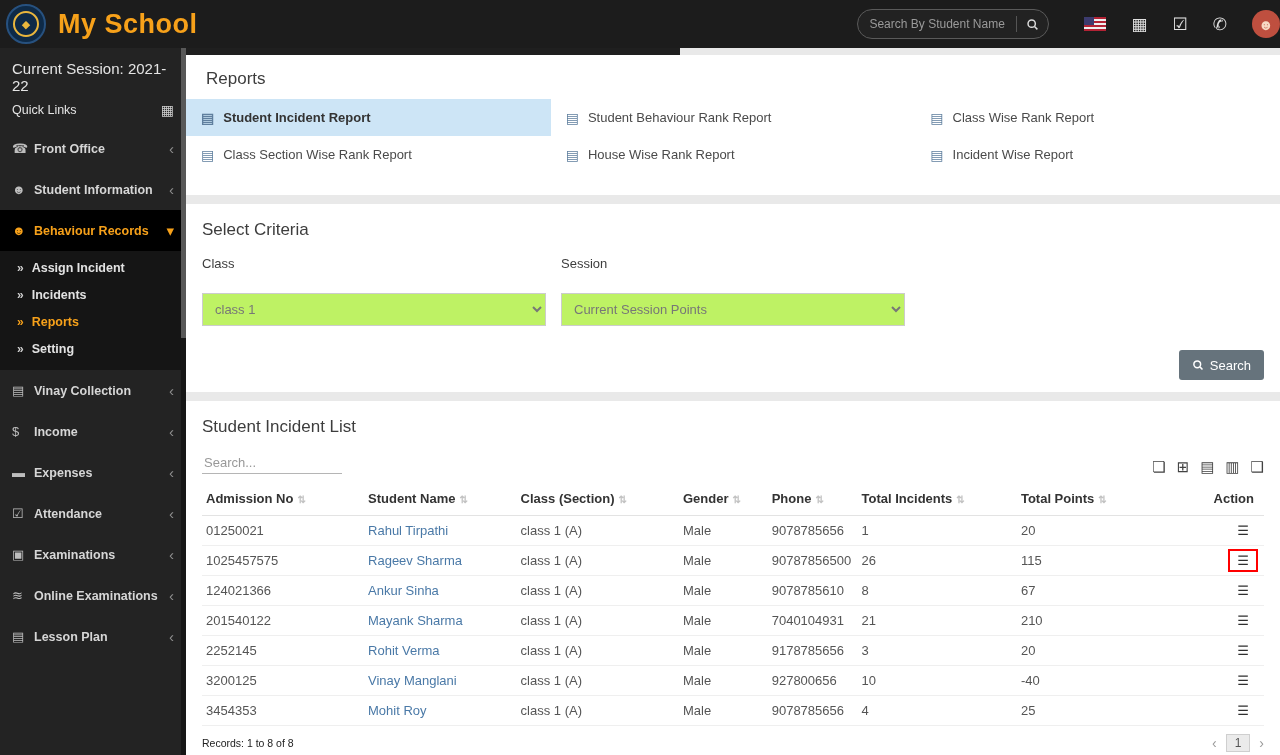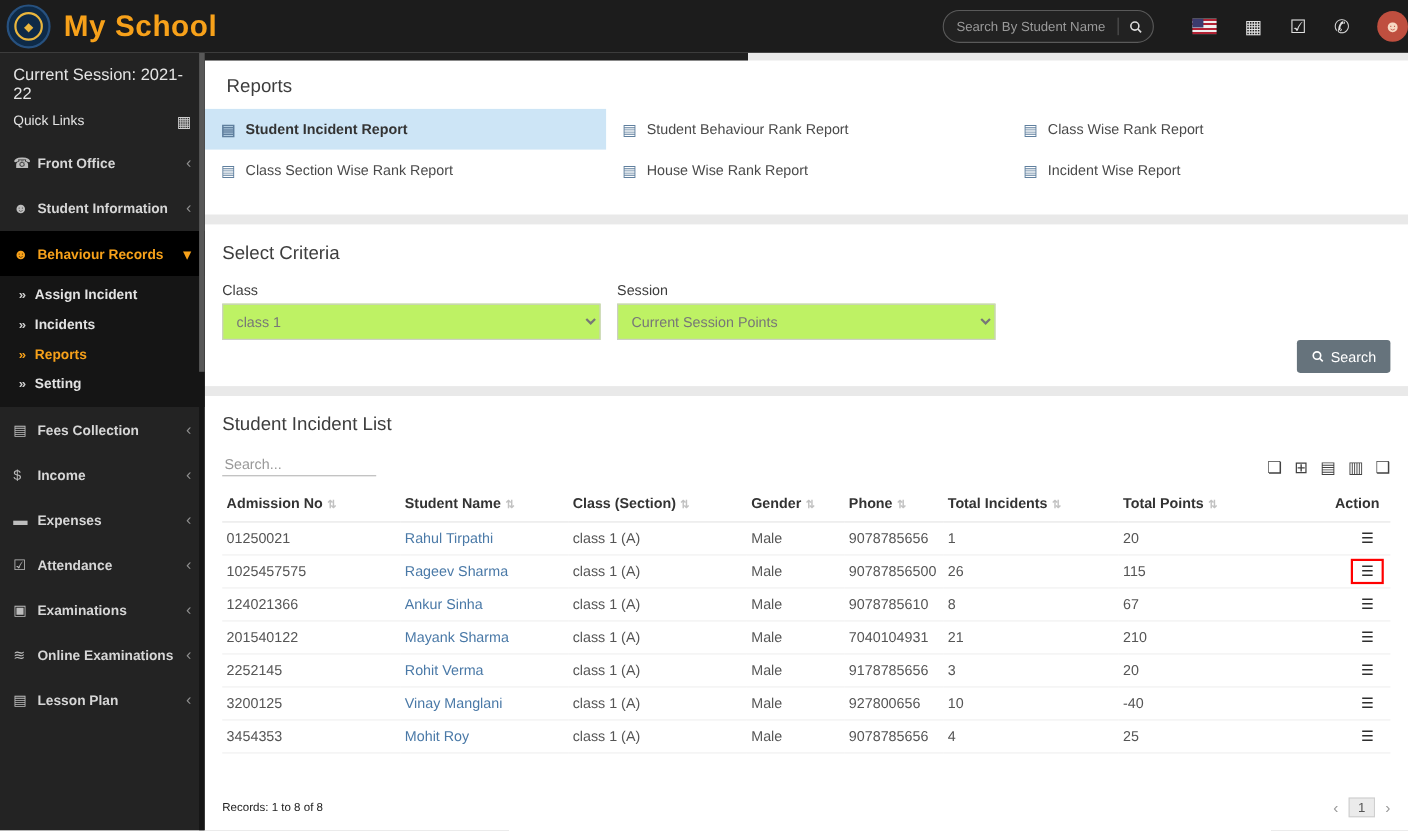--- a/index.html
+++ b/index.html
@@ -50,23 +50,23 @@
 
   .card-reports{padding:14px 0 22px;}
   .card-reports .card-title{padding:0 20px;margin-bottom:10px;}
   .report-links{display:grid;grid-template-columns:1fr 1fr 1fr;}
   .report-link{display:flex;align-items:center;gap:9px;height:37px;padding:0 15px;font-size:13px;color:#4a4a4a;cursor:pointer;}
   .report-link .doc-icon{color:#5f7f9e;font-size:14px;}
   .report-link.active{background:#cde5f6;font-weight:bold;color:#333;}
 
   .card-criteria{padding:16px 16px 12px;}
   .criteria-fields{display:grid;grid-template-columns:1fr 1fr 1fr;gap:15px;margin-top:16px;}
-  .field-label{font-size:13px;color:#3d3d3d;margin-bottom:5px;}
+  .field-label{font-size:13px;color:#3d3d3d;margin-bottom:22px;}
   .field-select{width:100%;height:33px;border:1px solid #ccc;border-radius:0;background:#bef264;color:#777;font-size:13px;padding:0 8px;outline:none;font-family:inherit;}
-  .criteria-actions{display:flex;justify-content:flex-end;margin-top:0;}
+  .criteria-actions{display:flex;justify-content:flex-end;margin-top:24px;}
   .search-btn{display:flex;align-items:center;gap:6px;background:#66737c;color:#fff;border:none;border-radius:3px;height:30px;padding:0 13px;font-size:13px;cursor:pointer;font-family:inherit;}
 
   .card-list{padding:16px 16px 12px;flex:1;display:flex;flex-direction:column;overflow:hidden;}
   .list-toolbar{display:flex;align-items:flex-end;justify-content:space-between;margin:15px 0 8px;}
   .list-search input{border:none;border-bottom:1px solid #b5b5b5;width:140px;font-size:13px;color:#555;outline:none;padding:3px 2px;background:transparent;font-family:inherit;}
   .list-search input::placeholder{color:#999;}
   .export-icons{display:flex;gap:11px;}
   .exp-icon{font-size:15px;cursor:pointer;color:#424242;line-height:1;}
   table{width:100%;border-collapse:collapse;}
   th{font-size:13px;color:#333;text-align:left;padding:9px 4px;border-bottom:1px solid #e3e3e3;font-weight:bold;cursor:pointer;white-space:nowrap;}
@@ -154,21 +154,21 @@
           <span class="sub-arrow">»</span>
           <span class="sub-label">Reports</span>
         </div>
         <div class="submenu-item">
           <span class="sub-arrow">»</span>
           <span class="sub-label">Setting</span>
         </div>
       </div>
       <div class="menu-item">
         <span class="mi-icon">▤</span>
-        <span class="mi-label">Fees Collection</span>
+        <span class="mi-label">Vinay Collection</span>
         <span class="mi-chevron">‹</span>
       </div>
       <div class="menu-item">
         <span class="mi-icon">$</span>
         <span class="mi-label">Income</span>
         <span class="mi-chevron">‹</span>
       </div>
       <div class="menu-item">
         <span class="mi-icon">▬</span>
         <span class="mi-label">Expenses</span>

